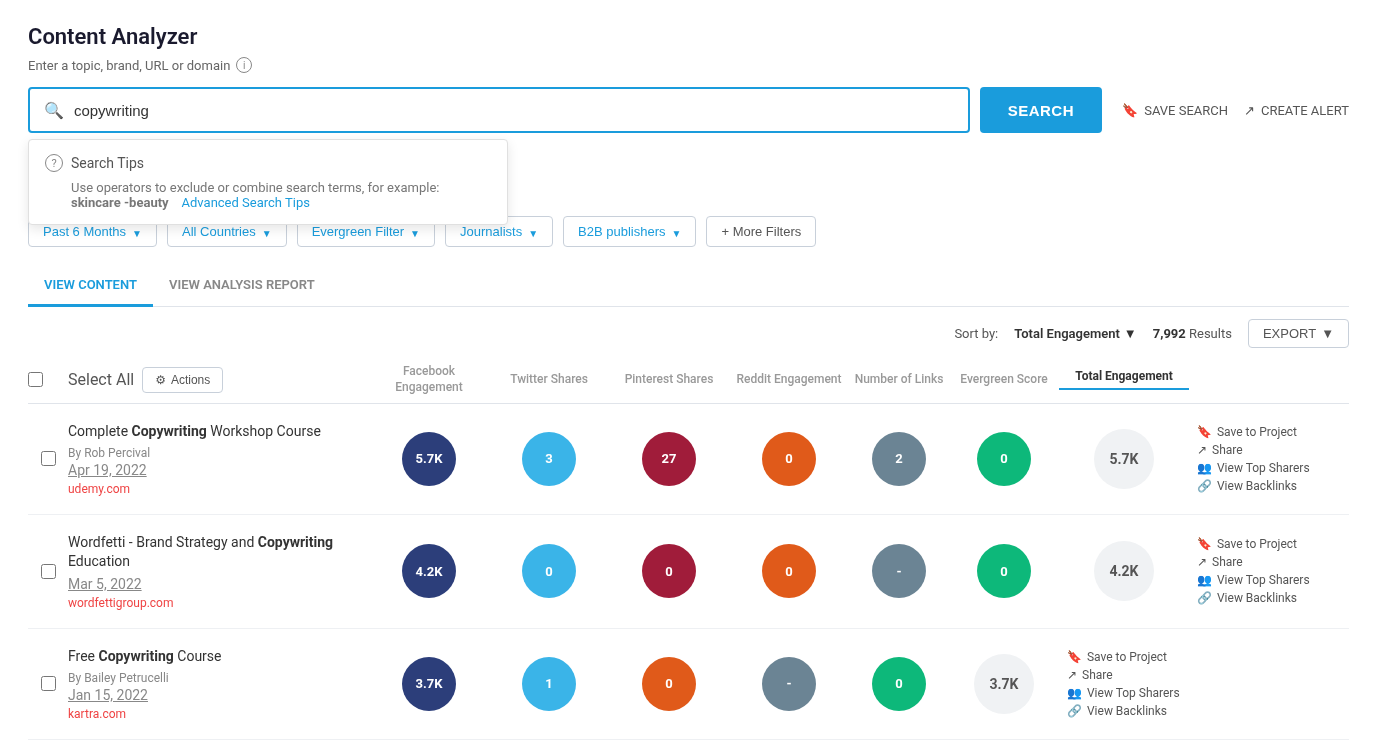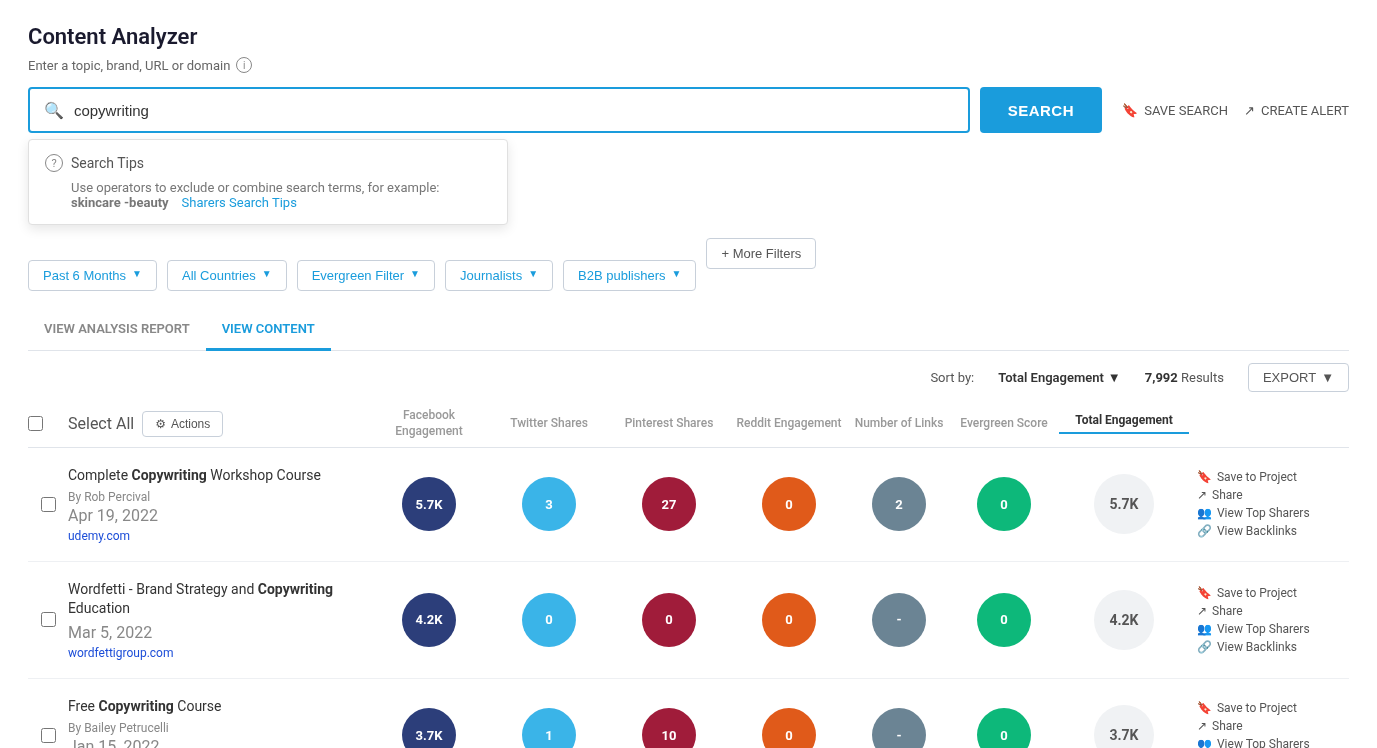--- a/index.html
+++ b/index.html
@@ -25,31 +25,31 @@
     
     
     .search-tips-dropdown { position: absolute; top: 52px; left: 0; width: 480px; background: #fff; border: 1px solid #e0e0e0; border-radius: 4px; box-shadow: 0 4px 12px rgba(0,0,0,0.1); z-index: 100; padding: 14px 16px; }
     .search-tips-row { display: flex; align-items: center; gap: 8px; }
     .question-circle { width: 18px; height: 18px; border-radius: 50%; border: 1px solid #888; display: inline-flex; align-items: center; justify-content: center; font-size: 11px; color: #888; }
     .advanced-link { color: #1a9cdc; cursor: pointer; text-decoration: none; }
     
     
     .filter-label { font-size: 13px; color: #555; margin-bottom: 8px; margin-top: 16px; }
     .filter-row { display: flex; align-items: center; gap: 10px; flex-wrap: wrap; margin-bottom: 18px; }
-    .filter-btn { display: flex; align-items: flex-start; gap: 6px; border: 1px solid #c8d0da; border-radius: 4px; padding: 7px 14px; background: #fff; color: #1a9cdc; font-size: 13px; cursor: pointer; font-weight: 500; margin-top: 44px; }
+    .filter-btn { display: flex; align-items: flex-end; gap: 6px; border: 1px solid #c8d0da; border-radius: 4px; padding: 7px 14px; background: #fff; color: #1a9cdc; font-size: 13px; cursor: pointer; font-weight: 500; }
     .chevron-down { font-size: 10px; color: #1a9cdc; }
     .more-filters-btn { display: flex; align-items: center; gap: 5px; border: 1px solid #c8d0da; border-radius: 4px; padding: 7px 14px; background: #fff; color: #555; font-size: 13px; cursor: pointer; }
     
     
     .tabs-row { display: flex; align-items: center; border-bottom: 1px solid #e0e4ea; margin-bottom: 0; }
     .tab { padding: 12px 16px; font-size: 13px; font-weight: 600; cursor: pointer; color: #888; border-bottom: 3px solid transparent; margin-bottom: -1px; }
     .tab.active { color: #1a9cdc; border-bottom: 3px solid #1a9cdc; }
     
     
-    .results-bar { display: flex; align-items: center; justify-content: flex-end; padding: 12px 0 8px; gap: 24px; }
+    .results-bar { display: flex; align-items: center; justify-content: flex-end; padding: 12px 0 8px; gap: 16px; }
     .sort-label { font-size: 13px; color: #555; }
     .sort-select { display: flex; align-items: center; gap: 4px; font-size: 13px; color: #333; font-weight: 600; cursor: pointer; }
     .results-count { font-size: 13px; color: #555; }
     .results-count strong { color: #333; }
     .export-btn { display: flex; align-items: center; gap: 5px; border: 1px solid #c8d0da; border-radius: 4px; padding: 6px 14px; background: #fff; color: #555; font-size: 13px; cursor: pointer; }
     
     
     .table-header { display: grid; grid-template-columns: 40px 1fr 120px 120px 120px 120px 100px 110px 130px 160px; align-items: center; padding: 8px 0; border-bottom: 1px solid #e0e4ea; background: #fff; }
     .th { font-size: 12px; color: #999; text-align: center; font-weight: 500; line-height: 1.3; }
     .th.active-sort { color: #333; font-weight: 700; }
@@ -58,22 +58,22 @@
     .select-all-row { display: flex; align-items: center; gap: 8px; }
     .actions-btn { display: flex; align-items: center; gap: 5px; border: 1px solid #c8d0da; border-radius: 4px; padding: 5px 12px; background: #fff; color: #555; font-size: 12px; cursor: pointer; }
     
     
     .content-row { display: grid; grid-template-columns: 40px 1fr 120px 120px 120px 120px 100px 110px 130px 160px; align-items: center; padding: 18px 0; border-bottom: 1px solid #eef0f3; background: #fff; }
     
     .article-info { padding-right: 16px; }
     .article-title { font-size: 14px; color: #333; line-height: 1.4; margin-bottom: 4px; }
     .article-title .highlight { font-weight: 700; }
     .article-author { font-size: 12px; color: #888; margin-bottom: 2px; }
-    .article-date { font-size: 16px; color: #888; margin-bottom: 4px; }
-    .article-source { font-size: 12px; color: #1d4ed8; cursor: pointer; }
+    .article-date { font-size: 14px; color: #888; margin-bottom: 4px; text-decoration: underline; }
+    .article-source { font-size: 12px; color: #ef4444; cursor: pointer; }
     
     .metric-circle { width: 54px; height: 54px; border-radius: 50%; display: flex; align-items: center; justify-content: center; font-size: 13px; font-weight: 700; color: #fff; margin: 0 auto; }
     .metric-circle.dark-blue { background: #2c3e7a; }
     .metric-circle.light-blue { background: #3ab4e8; }
     .metric-circle.dark-red { background: #a01c3a; }
     .metric-circle.orange { background: #e05a1a; }
     .metric-circle.slate { background: #6b8494; }
     .metric-circle.teal { background: #0db87a; }
     
     .total-engagement { font-size: 16px; font-weight: 700; color: #555; text-align: center; background: #f0f2f4; border-radius: 50%; width: 60px; height: 60px; display: flex; align-items: center; justify-content: center; margin: 0 auto; font-size: 14px; }
@@ -118,21 +118,21 @@
     <div class="search-tips-dropdown">
       <div class="search-tips-row">
         <span class="question-circle">?</span>
         <span style="font-size:14px;color:#555;">Search Tips</span>
       </div>
       <div class="search-tips-text">
         <span>Use operators to exclude or combine search terms, for example: </span>
         <strong>skincare</strong>
         <strong> -beauty</strong>
         <span>&nbsp;&nbsp;</span>
-        <a class="advanced-link">Sharers Search Tips</a>
+        <a class="advanced-link">Advanced Search Tips</a>
       </div>
     </div>
   </div>
 
   <div class="filter-label" style="margin-top:60px;">Filter your results:</div>
   <div class="filter-row">
     <button class="filter-btn">
       <span>Past 6 Months</span>
       <span class="chevron-down">▼</span>
     </button>
@@ -149,25 +149,25 @@
       <span class="chevron-down">▼</span>
     </button>
     <button class="filter-btn">
       <span>B2B publishers</span>
       <span class="chevron-down">▼</span>
     </button>
     <button class="more-filters-btn">+ More Filters</button>
   </div>
 
   <div class="tabs-row">
+    <div class="tab active">
+      <span>VIEW CONTENT</span>
+    </div>
     <div class="tab">
       <span>VIEW ANALYSIS REPORT</span>
-    </div>
-    <div class="tab active">
-      <span>VIEW CONTENT</span>
     </div>
   </div>
 
   <div class="results-bar">
     <span class="sort-label">Sort by:</span>
     <span class="sort-select">
       <span>Total Engagement</span>
       <span>▼</span>
     </span>
     <span class="results-count">
@@ -315,23 +315,20 @@
           <div class="article-date">Jan 15, 2022</div>
           <div class="article-source">kartra.com</div>
         </div>
         <div>
           <div class="metric-circle dark-blue">3.7K</div>
         </div>
         <div>
           <div class="metric-circle light-blue">1</div>
         </div>
         <div>
-          <div class="metric-circle dark-red">10</div>
-        </div>
-        <div>
           <div class="metric-circle orange">0</div>
         </div>
         <div>
           <div class="metric-circle slate">-</div>
         </div>
         <div>
           <div class="metric-circle teal">0</div>
         </div>
         <div>
           <div class="total-engagement">3.7K</div>

